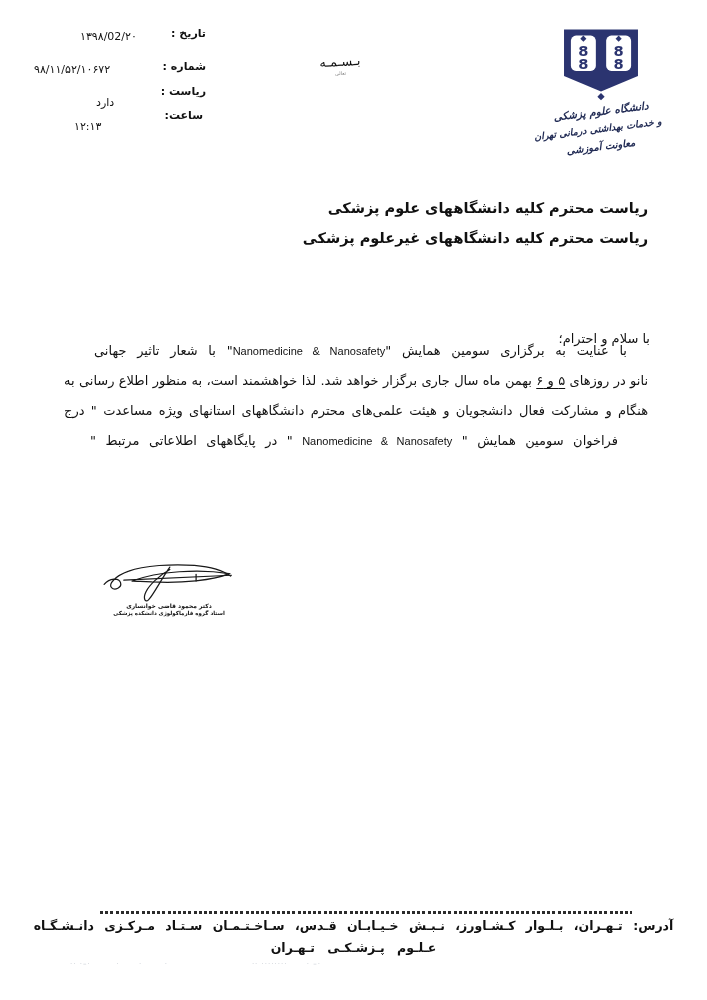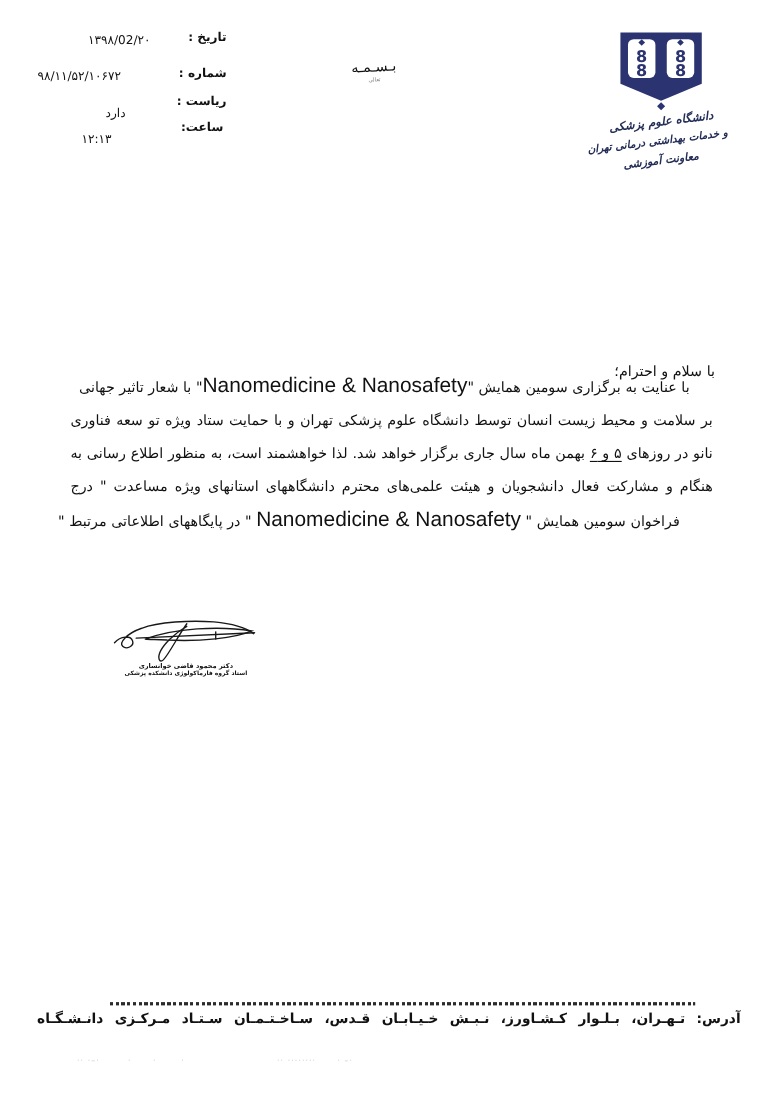--- a/index.html
+++ b/index.html
@@ -31,21 +31,21 @@
               font-weight:bold;font-size:14.5px;line-height:30px;white-space:nowrap;}
   
   .salutation{position:absolute;right:57px;top:299px;direction:rtl;font-size:13px;margin-top:32px;}
   
   .letter-body{position:absolute;left:64px;right:59px;top:336px;direction:rtl;
                font-size:13px;line-height:30px;}
   .jline{text-align:justify;text-align-last:justify;white-space:nowrap;}
   .jline.indent1{padding-right:21px;padding-left:30px;}
   .jline.indent5{padding-right:30px;padding-left:26px;}
   .cline{text-align:center;text-align-last:center;}
-  .latin{font-family:"Liberation Sans",sans-serif;font-size:19px;direction:ltr;unicode-bidi:isolate;}
+  .latin{font-family:"Liberation Sans",sans-serif;font-size:11px;direction:ltr;unicode-bidi:isolate;}
   .u{text-decoration:underline;text-underline-offset:3px;}
   
   .signature{position:absolute;left:98px;top:558px;width:142px;text-align:center;direction:rtl;}
   .signature svg{display:block;}
   .sig-name{font-size:6px;font-weight:bold;line-height:8px;margin-top:-2px;}
   .sig-title{font-size:5.5px;font-weight:bold;line-height:7px;}
   
   .dashes{position:absolute;left:100px;top:911px;width:532px;height:2.5px;
           background:repeating-linear-gradient(90deg,#2b2b2b 0 3px,transparent 3px 5.2px);}
   .addr1{position:absolute;left:0;right:0;top:918px;direction:rtl;text-align:center;
@@ -87,26 +87,29 @@
       <text x="29.5" y="50" text-anchor="middle" font-family="DejaVu Sans" font-weight="bold" font-size="17" fill="#2b3470">8</text>
       <text x="70.5" y="35" text-anchor="middle" font-family="DejaVu Sans" font-weight="bold" font-size="17" fill="#2b3470">8</text>
       <text x="70.5" y="50" text-anchor="middle" font-family="DejaVu Sans" font-weight="bold" font-size="17" fill="#2b3470">8</text>
       <rect x="47" y="79" width="6" height="6" transform="rotate(45 50 82)" fill="#2b3470"></rect>
     </svg>
     <div class="brand-line brand-l1">دانشگاه علوم پزشکی</div>
     <div class="brand-line brand-l2">و خدمات بهداشتی درمانی تهران</div>
     <div class="brand-line brand-l3">معاونت آموزشی</div>
   </div>
 
+  <div class="recipients">
+    <div>ریاست محترم کلیه دانشگاههای علوم پزشکی</div>
+    <div>ریاست محترم کلیه دانشگاههای غیرعلوم پزشکی</div>
+  </div>
 
   <div class="salutation">با سلام و احترام؛</div>
 
   <div class="letter-body">
     <div class="jline indent1"><span>با عنایت به برگزاری سومین همایش "</span><span class="latin">Nanomedicine &amp; Nanosafety</span><span>" با شعار تاثیر جهانی</span></div>
-    <div class="jline"><span>بر سلامت و محیط زیست انسان توسط دانشگاه علوم پزشکی تهران و با حمایت ستاد ویژه تو سعه فناوری</span></div>
     <div class="jline"><span>نانو در روزهای </span><span class="u">۵ و ۶</span><span> بهمن ماه سال جاری برگزار خواهد شد. لذا خواهشمند است، به منظور اطلاع رسانی به</span></div>
     <div class="jline"><span>هنگام و مشارکت فعال دانشجویان و هیئت علمی‌های محترم دانشگاههای استانهای ویژه مساعدت " درج</span></div>
     <div class="jline indent5"><span>فراخوان سومین همایش " </span><span class="latin">Nanomedicine &amp; Nanosafety</span><span> " در پایگاههای اطلاعاتی  مرتبط "</span></div>
   </div>
 
   <div class="signature">
     <svg width="142" height="46" viewBox="0 0 170 56">
       <g fill="none" stroke="#191919" stroke-width="1.5" stroke-linecap="round">
         <path d="M6,32 C13,24 24,24 26,30 C28,36 19,40 15,36 C11,32 19,22 36,16 C54,9 90,7 116,9 C138,11 152,16 160,22"></path>
         <path d="M40,28 C72,16 122,13 158,19 C140,27 100,31 64,29 C53,28 45,29 40,28"></path>
@@ -114,15 +117,16 @@
         <path d="M30,27 L161,21"></path>
         <path d="M118,28 L118,20"></path>
       </g>
     </svg>
     <div class="sig-name">دکتر محمود قاضی خوانساری</div>
     <div class="sig-title">استاد گروه فارماکولوژی دانشکده پزشکی</div>
   </div>
 
   <div class="dashes"></div>
   <div class="addr1">آدرس: تـهـران، بـلـوار کـشـاورز، نـبـش خـیـابـان قـدس، سـاخـتـمـان سـتـاد مـرکـزی دانـشـگـاه</div>
+  <div class="addr2">عـلـوم پـزشـکـی تـهـران</div>
   <div class="faint">·· ·–·        ·      ·       ·                          ·· ········      · –·</div>
 
 </div>
 
 </body></html>

